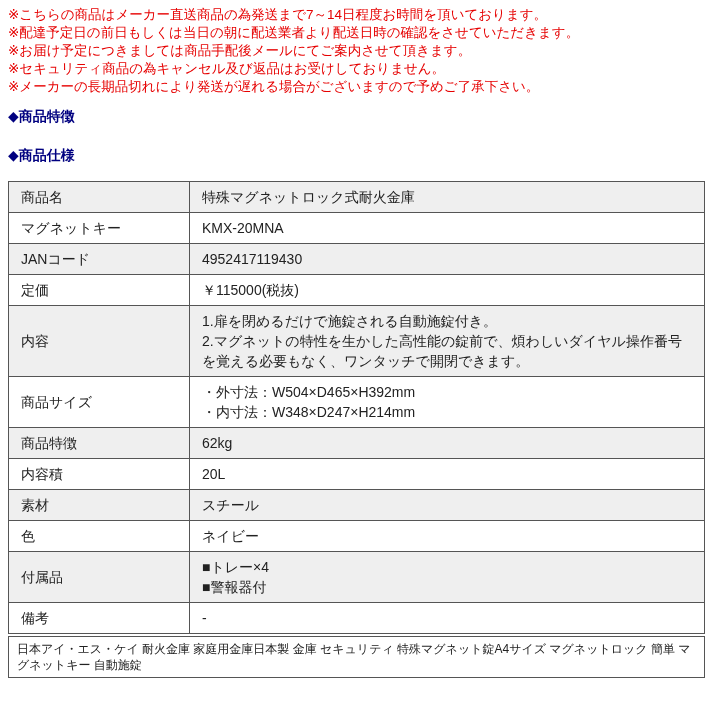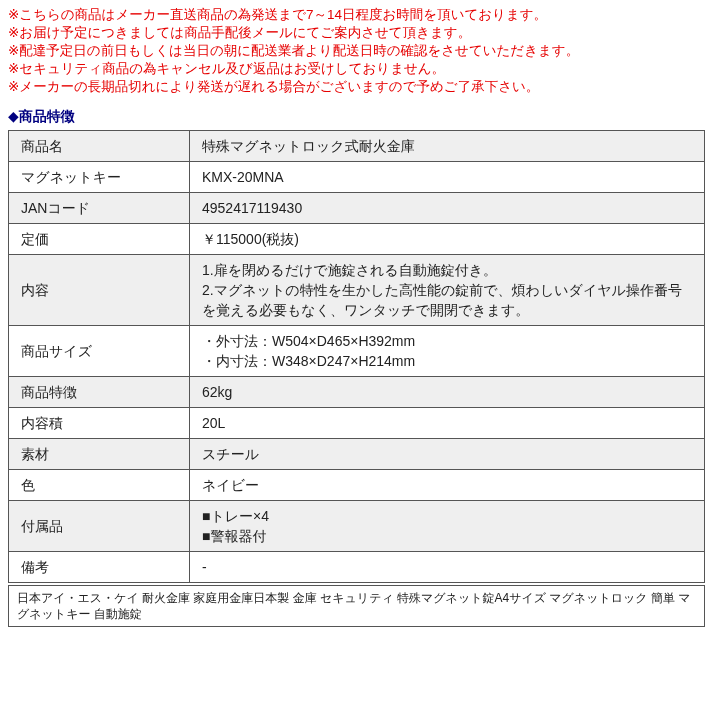--- a/index.html
+++ b/index.html
@@ -42,21 +42,21 @@
   .feature-text{
     margin:12px 0 0 0;
     font-size:14px;
     line-height:18px;
   }
 
   
   table.spec{
     border-collapse:collapse;
     width:697px;
-    margin-top:5px;
+    margin-top:17px;
   }
   table.spec td{
     border:1px solid var(--border-color);
     font-size:14px;
     line-height:20px;
     padding:5px 12px;
     vertical-align:middle;
   }
   table.spec td.label{width:181px;}
   table.spec tr.alt td{background:var(--row-alt);}
@@ -73,29 +73,30 @@
     background:#ffffff;
   }
 </style>
 </head>
 <body>
 
 <div class="page">
 
   <div class="notices" id="notices">
       <p class="notice-line">※こちらの商品はメーカー直送商品の為発送まで7～14日程度お時間を頂いております。</p>
+      <p class="notice-line">※配達予定日の前日もしくは当日の朝に配送業者より配送日時の確認をさせていただきます。</p>
       <p class="notice-line">※お届け予定につきましては商品手配後メールにてご案内させて頂きます。</p>
-      <p class="notice-line">※配達予定日の前日もしくは当日の朝に配送業者より配送日時の確認をさせていただきます。</p>
       <p class="notice-line">※セキュリティ商品の為キャンセル及び返品はお受けしておりません。</p>
       <p class="notice-line">※メーカーの長期品切れにより発送が遅れる場合がございますので予めご了承下さい。</p>
     </div>
 
   <h3 class="sec-heading features">◆商品特徴</h3>
 
 
+  <h3 class="sec-heading specs">◆商品仕様</h3>
 
   <table class="spec">
     <tbody id="spec-tbody">
         <tr class="alt">
           <td class="label">商品名</td>
           <td class="value">特殊マグネットロック式耐火金庫</td>
         </tr>
         <tr>
           <td class="label">マグネットキー</td>
           <td class="value">KMX-20MNA</td>

